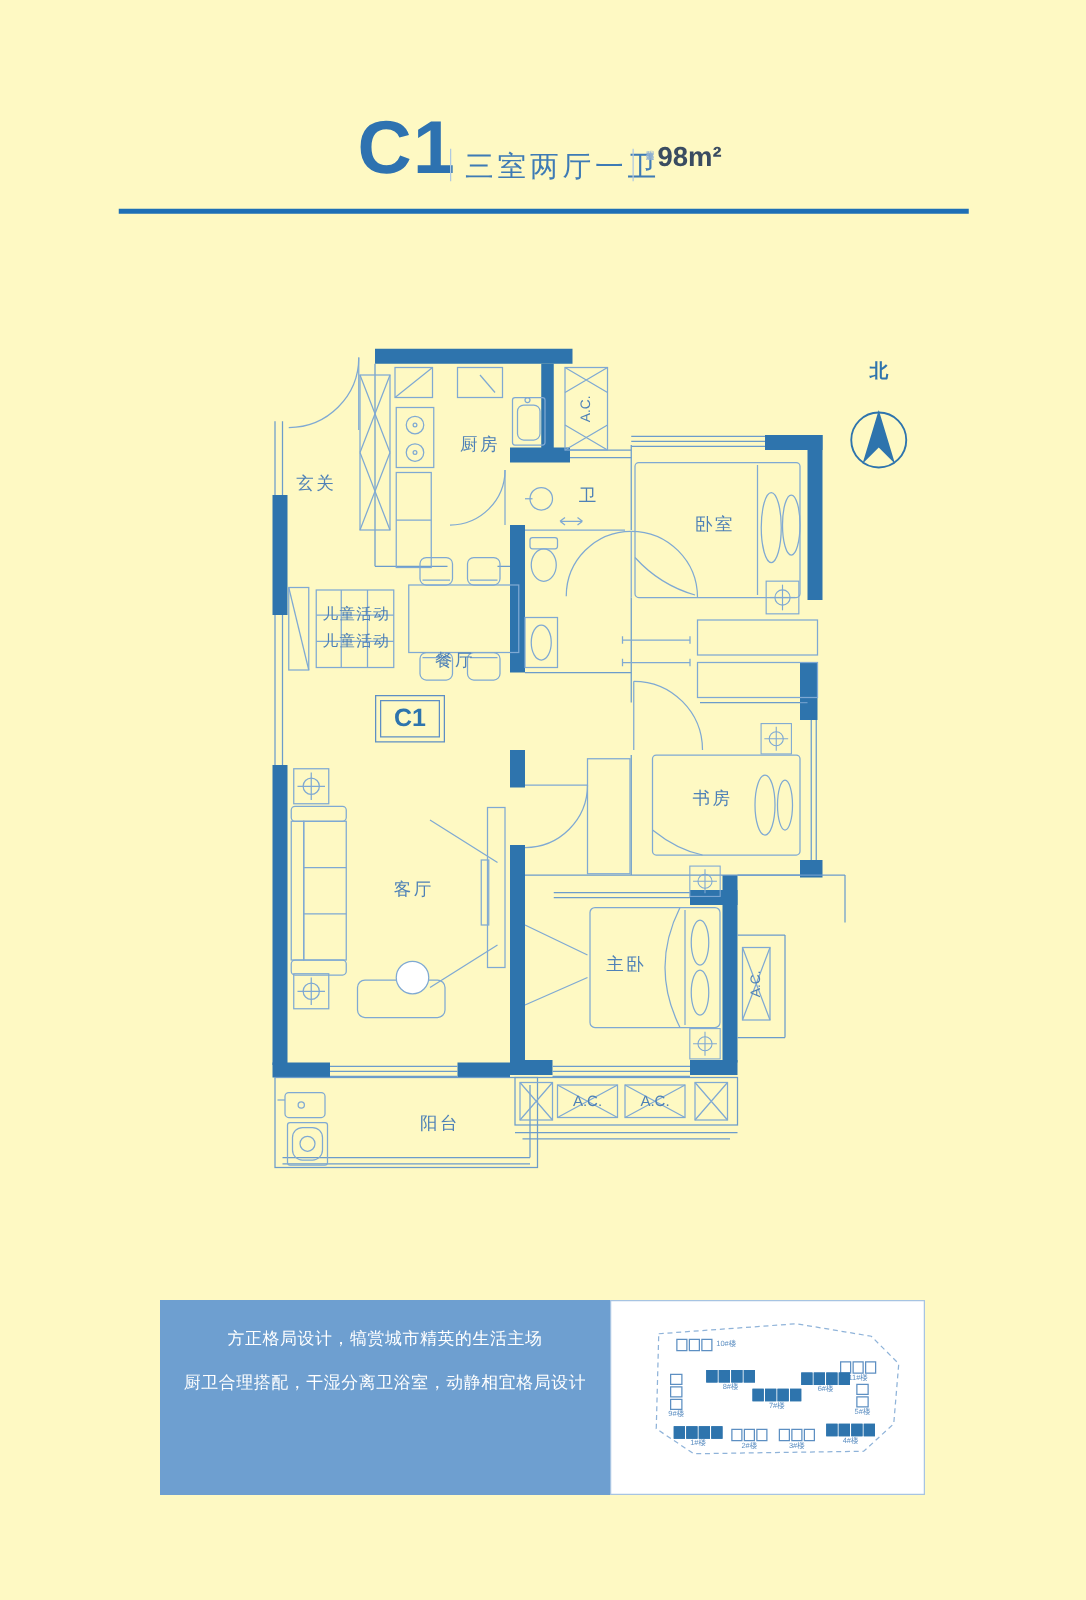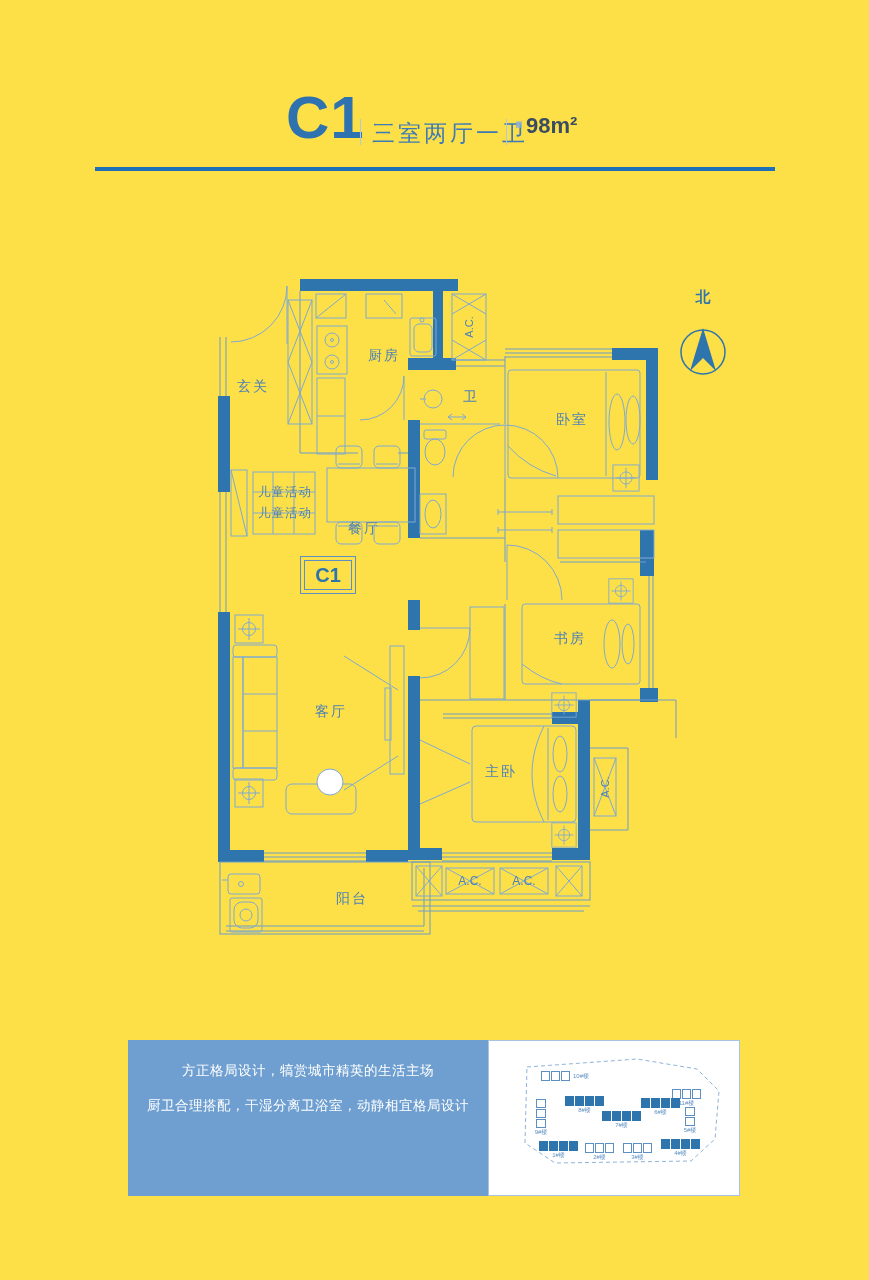--- a/index.html
+++ b/index.html
@@ -1,16 +1,16 @@
 <!DOCTYPE html>
 <html><head>
 <meta charset="utf-8">
 <style>
   html,body{margin:0;padding:0;background:#ffffff;}
-  .page{position:relative;width:869px;height:1280px;background:#fde047;overflow:hidden;
+  .page{position:relative;width:869px;height:1280px;background:#fef9c3;overflow:hidden;
         font-family:"Liberation Sans","DejaVu Sans",sans-serif;}
   
   .hdr-c1{position:absolute;left:286px;top:88px;font-size:60px;font-weight:700;color:#2E72B0;line-height:1;letter-spacing:1px;}
   .hdr-div{position:absolute;width:1px;height:26px;background:#AFC9E2;top:119px;}
   .hdr-layout{position:absolute;left:372px;top:118px;font-size:23px;color:#3E7BB5;letter-spacing:3px;}
   .hdr-arealabel{position:absolute;left:514px;top:116px;width:9px;font-size:6.5px;color:#8FB0D2;
                  writing-mode:vertical-rl;text-orientation:upright;line-height:1.1;letter-spacing:0;}
   .hdr-area{position:absolute;left:526px;top:113px;font-size:22px;font-weight:700;color:#3A4C61;letter-spacing:0;}
   .rule{position:absolute;left:95px;top:167px;width:680px;height:4px;background:#1E6FB6;}
   

